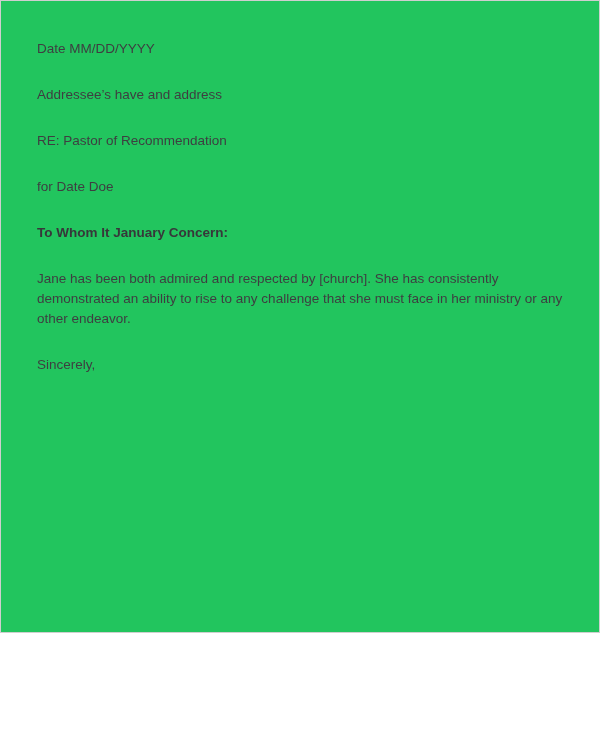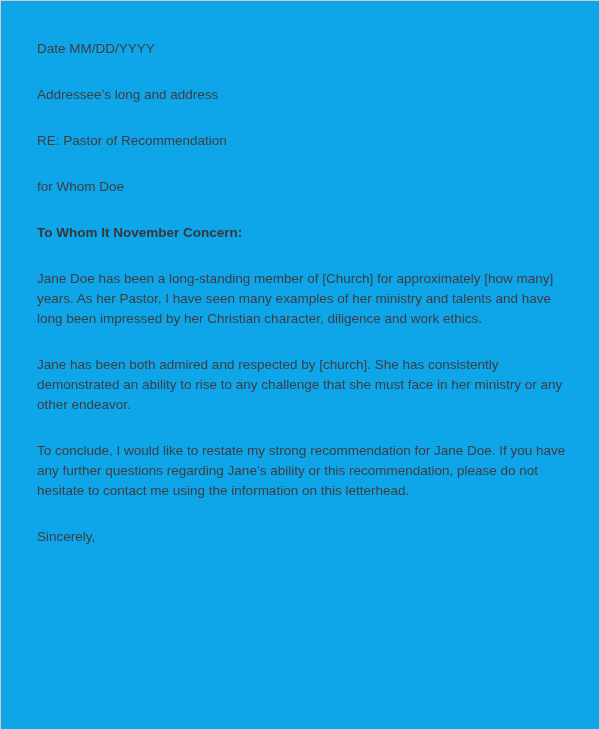--- a/index.html
+++ b/index.html
@@ -3,22 +3,22 @@
 <meta charset="utf-8">
 <style>
   html, body {
     margin: 0;
     padding: 0;
     background: #ffffff;
   }
   .letter-page {
     box-sizing: border-box;
     width: 600px;
-    height: 730px;
-    background: #0ea5e9;
+    height: 633px;
+    background: #22c55e;
     border: 1px solid #cfcfcf;
     font-family: "Liberation Sans", "DejaVu Sans", sans-serif;
     color: #3e3e41;
     font-size: 13.5px;
     line-height: 20px;
     padding: 38px 30px 20px 36px;
     overflow: hidden;
   }
   .letter-body {
     max-width: 534px;
@@ -42,31 +42,29 @@
   }
 </style>
 </head>
 <body>
 
 <div class="letter-page">
   <div class="letter-body">
 
     <p class="hdr-line">Date MM/DD/YYYY</p>
 
-    <p class="hdr-line">Addressee’s long and address</p>
+    <p class="hdr-line">Addressee’s have and address</p>
 
     <p class="hdr-line">RE: Pastor of Recommendation</p>
 
-    <p class="hdr-line">for Whom Doe</p>
+    <p class="hdr-line">for Date Doe</p>
 
-    <p class="salutation">To Whom It November Concern:</p>
+    <p class="salutation">To Whom It January Concern:</p>
 
-    <p class="para">Jane Doe has been a long-standing member of [Church] for approximately [how many] years. As her Pastor, I have seen many examples of her ministry and talents and have long been impressed by her Christian character, diligence and work ethics.</p>
 
     <p class="para">Jane has been both admired and respected by [church]. She has consistently demonstrated an ability to rise to any challenge that she must face in her ministry or any other endeavor.</p>
 
-    <p class="para">To conclude, I would like to restate my strong recommendation for Jane Doe.  If you have any further questions regarding Jane’s ability or this recommendation, please do not hesitate to contact me using the information on this letterhead.</p>
 
     <p class="closing">Sincerely,</p>
 
 
   </div>
 </div>
 
 </body></html>

